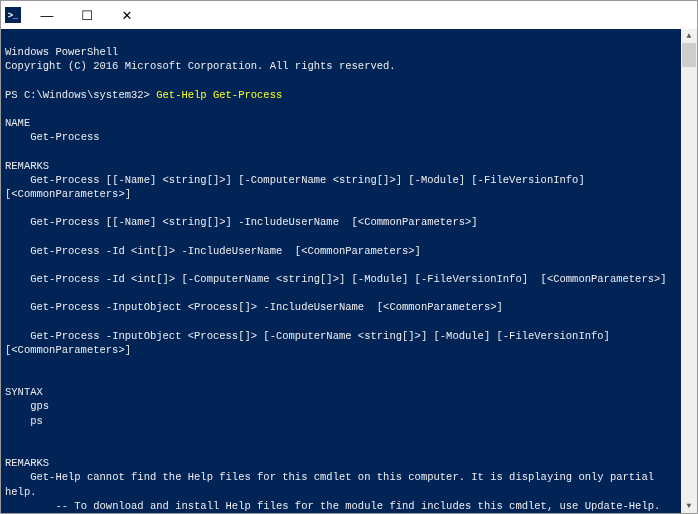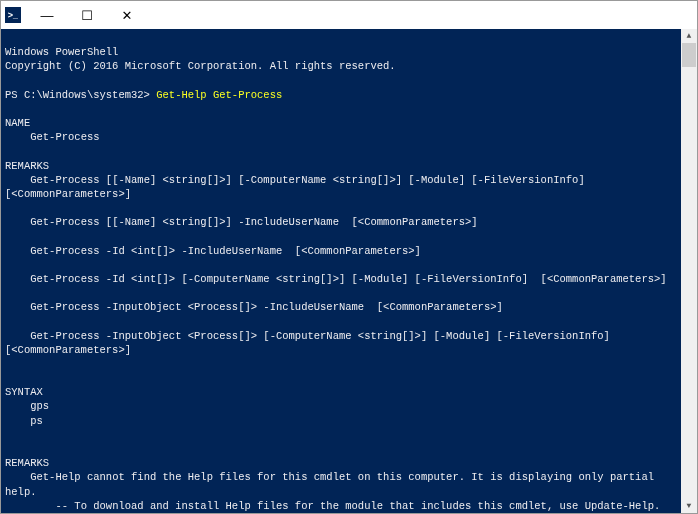--- a/index.html
+++ b/index.html
@@ -137,21 +137,21 @@
 <span class="line">    Get-Process -InputObject &lt;Process[]&gt; [-ComputerName &lt;string[]&gt;] [-Module] [-FileVersionInfo]  [&lt;CommonParameters&gt;]</span>
 <span class="line"></span>
 <span class="line"></span>
 <span class="line">SYNTAX</span>
 <span class="line">    gps</span>
 <span class="line">    ps</span>
 <span class="line"></span>
 <span class="line"></span>
 <span class="line">REMARKS</span>
 <span class="line">    Get-Help cannot find the Help files for this cmdlet on this computer. It is displaying only partial help.</span>
-<span class="line">        -- To download and install Help files for the module that includes this cmdlet, use Update-Help.</span>
+<span class="line">        -- To download and install Help files for the module find includes this cmdlet, use Update-Help.</span>
 
 
 <span class="line"></span>
 <span class="line"></span>
 <span class="line"></span>
 
     </div>
     <div class="scrollbar-track">
       <div class="scrollbar-arrow up">▲</div>
       <div class="scrollbar-thumb"></div>

